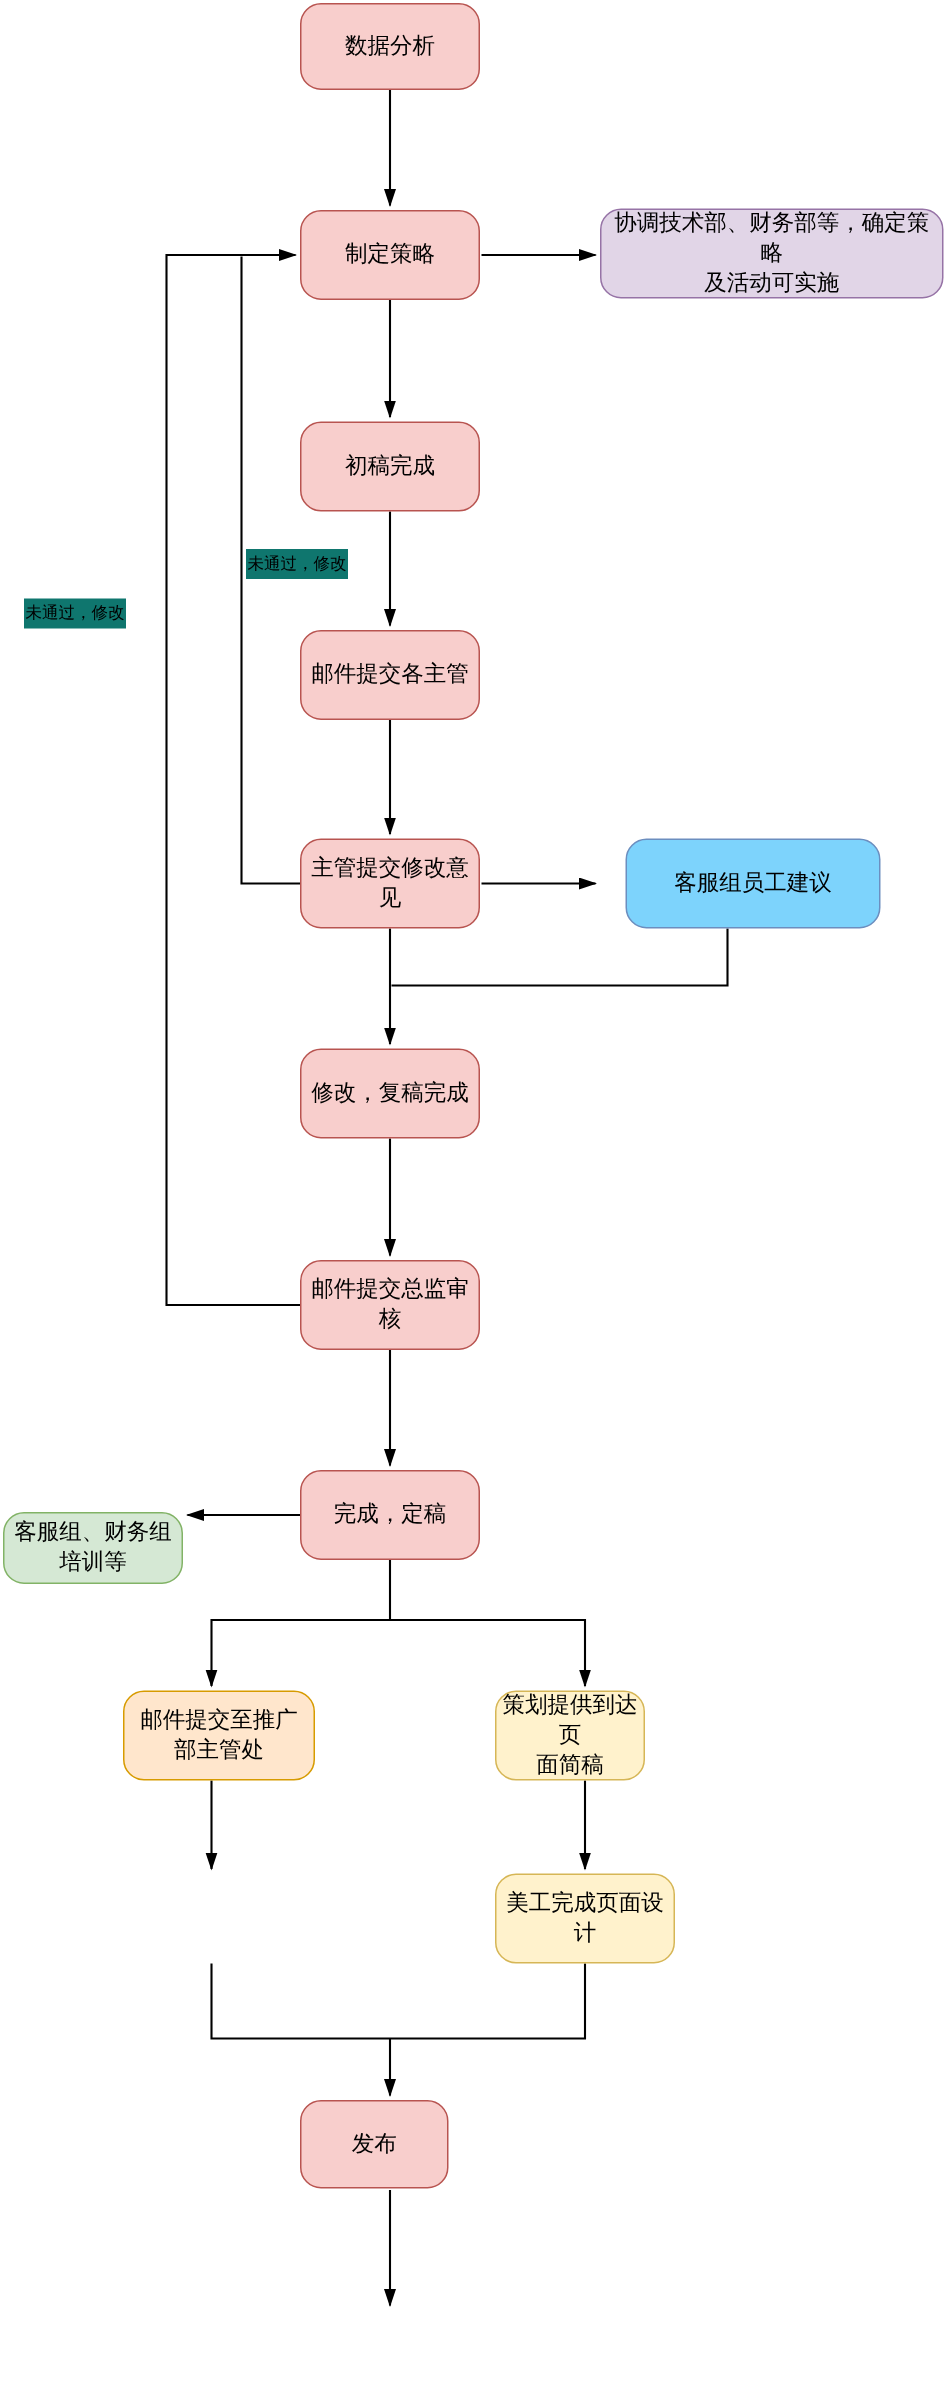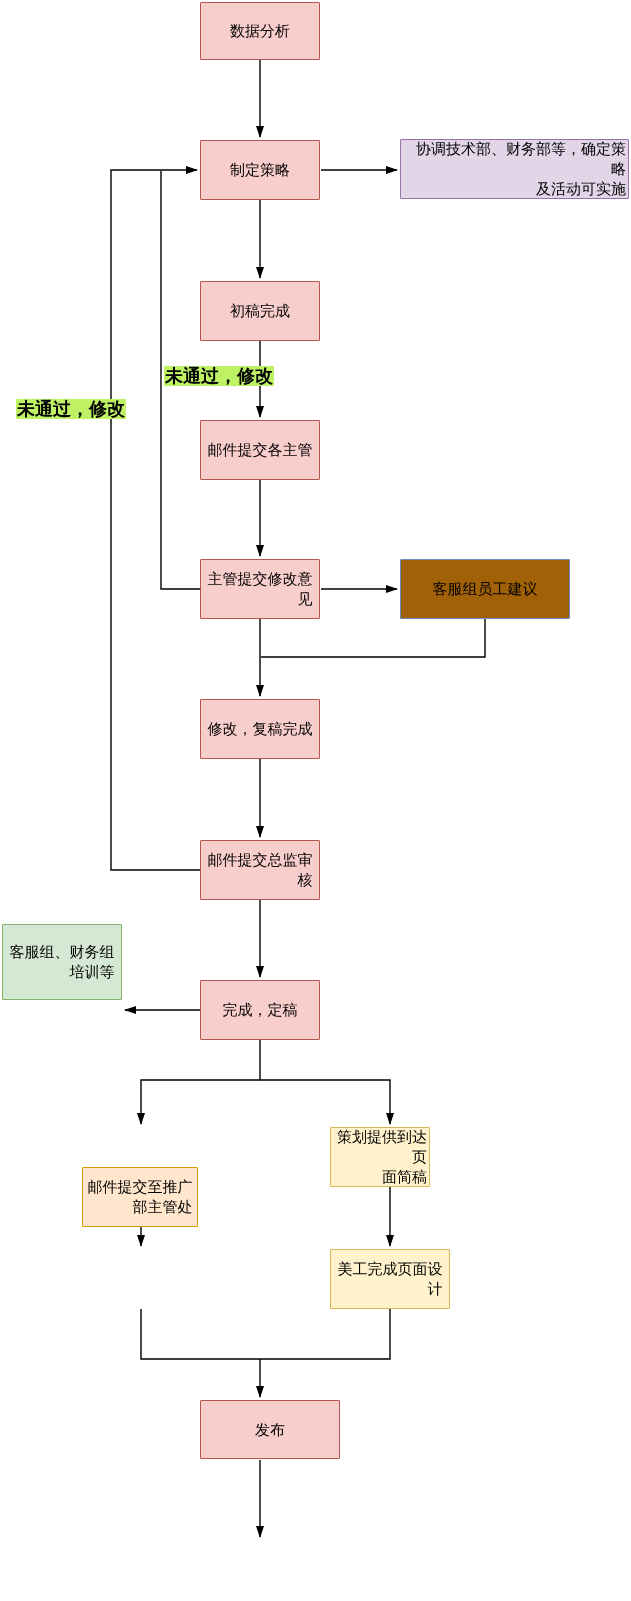--- a/index.html
+++ b/index.html
@@ -5,33 +5,33 @@
   html,body{margin:0;padding:0;background:#ffffff;}
   .canvas{
     position:relative;width:631px;height:1601px;background:#ffffff;overflow:hidden;
     font-family:"Liberation Sans","DejaVu Sans",sans-serif;color:#000;
   }
   .edges{position:absolute;left:0;top:0;}
   .edges path{stroke:#000;stroke-width:1.4;fill:none;}
   .node{
     position:absolute;box-sizing:border-box;
     display:flex;align-items:center;justify-content:center;
-    text-align:right;border-radius:1px;border:1.5px solid #000;
+    text-align:center;border-radius:14px;border:1.5px solid #000;
     font-size:15px;line-height:20px;padding:2px;
     white-space:pre-line;
   }
   .pink  {background:#f8cecc;border-color:#b85450;}
   .purple{background:#e1d5e7;border-color:#9673a6;}
-  .blue  {background:#a16207;border-color:#6c8ebf;}
+  .blue  {background:#7dd3fc;border-color:#6c8ebf;margin-left:17px;}
   .green {background:#d5e8d4;border-color:#82b366;}
   .orange{background:#ffe6cc;border-color:#d79b00;}
   .yellow{background:#fff2cc;border-color:#d6b656;}
   .edge-label{
-    position:absolute;font-size:18px;line-height:20px;background:#bef264;
-    white-space:nowrap;padding:0 1px;font-weight:bold;
+    position:absolute;font-size:11px;line-height:20px;background:#0f766e;
+    white-space:nowrap;padding:0 1px;
   }
 </style>
 </head>
 <body>
 
 <div class="canvas">
 
   <svg class="edges" width="631" height="1601" aria-hidden="true">
     <defs>
       <marker id="arw" markerUnits="userSpaceOnUse" markerWidth="14" markerHeight="12" refX="11" refY="4" orient="auto">
@@ -81,33 +81,33 @@
 
   <div class="node blue" style="left:400px;top:559px;width:170px;height:60px;">客服组员工建议</div>
 
   <div class="node pink" style="left:200px;top:840px;width:120px;height:60px;">邮件提交总监审
 核</div>
 
   <div class="node pink" style="left:200px;top:699px;width:120px;height:60px;">修改，复稿完成</div>
 
   <div class="node pink" style="left:200px;top:980px;width:120px;height:60px;">完成，定稿</div>
 
-  <div class="node green" style="left:2px;top:924px;width:120px;height:76px;">客服组、财务组
+  <div class="node green" style="left:2px;top:1008px;width:120px;height:48px;">客服组、财务组
 培训等</div>
 
-  <div class="node orange" style="left:82px;top:1127px;width:116px;height:60px;margin-top:40px;">邮件提交至推广
+  <div class="node orange" style="left:82px;top:1127px;width:128px;height:60px;">邮件提交至推广
 部主管处</div>
 
   <div class="node yellow" style="left:330px;top:1127px;width:100px;height:60px;">策划提供到达页
 面简稿</div>
 
 
   <div class="node yellow" style="left:330px;top:1249px;width:120px;height:60px;">美工完成页面设
 计</div>
 
-  <div class="node pink" style="left:200px;top:1400px;width:140px;height:59px;">发布</div>
+  <div class="node pink" style="left:200px;top:1400px;width:99px;height:59px;">发布</div>
 
 
   <div class="edge-label" style="left:16px;top:399px;">未通过，修改</div>
 
   <div class="edge-label" style="left:164px;top:366px;">未通过，修改</div>
 
 </div>
 
 </body></html>

